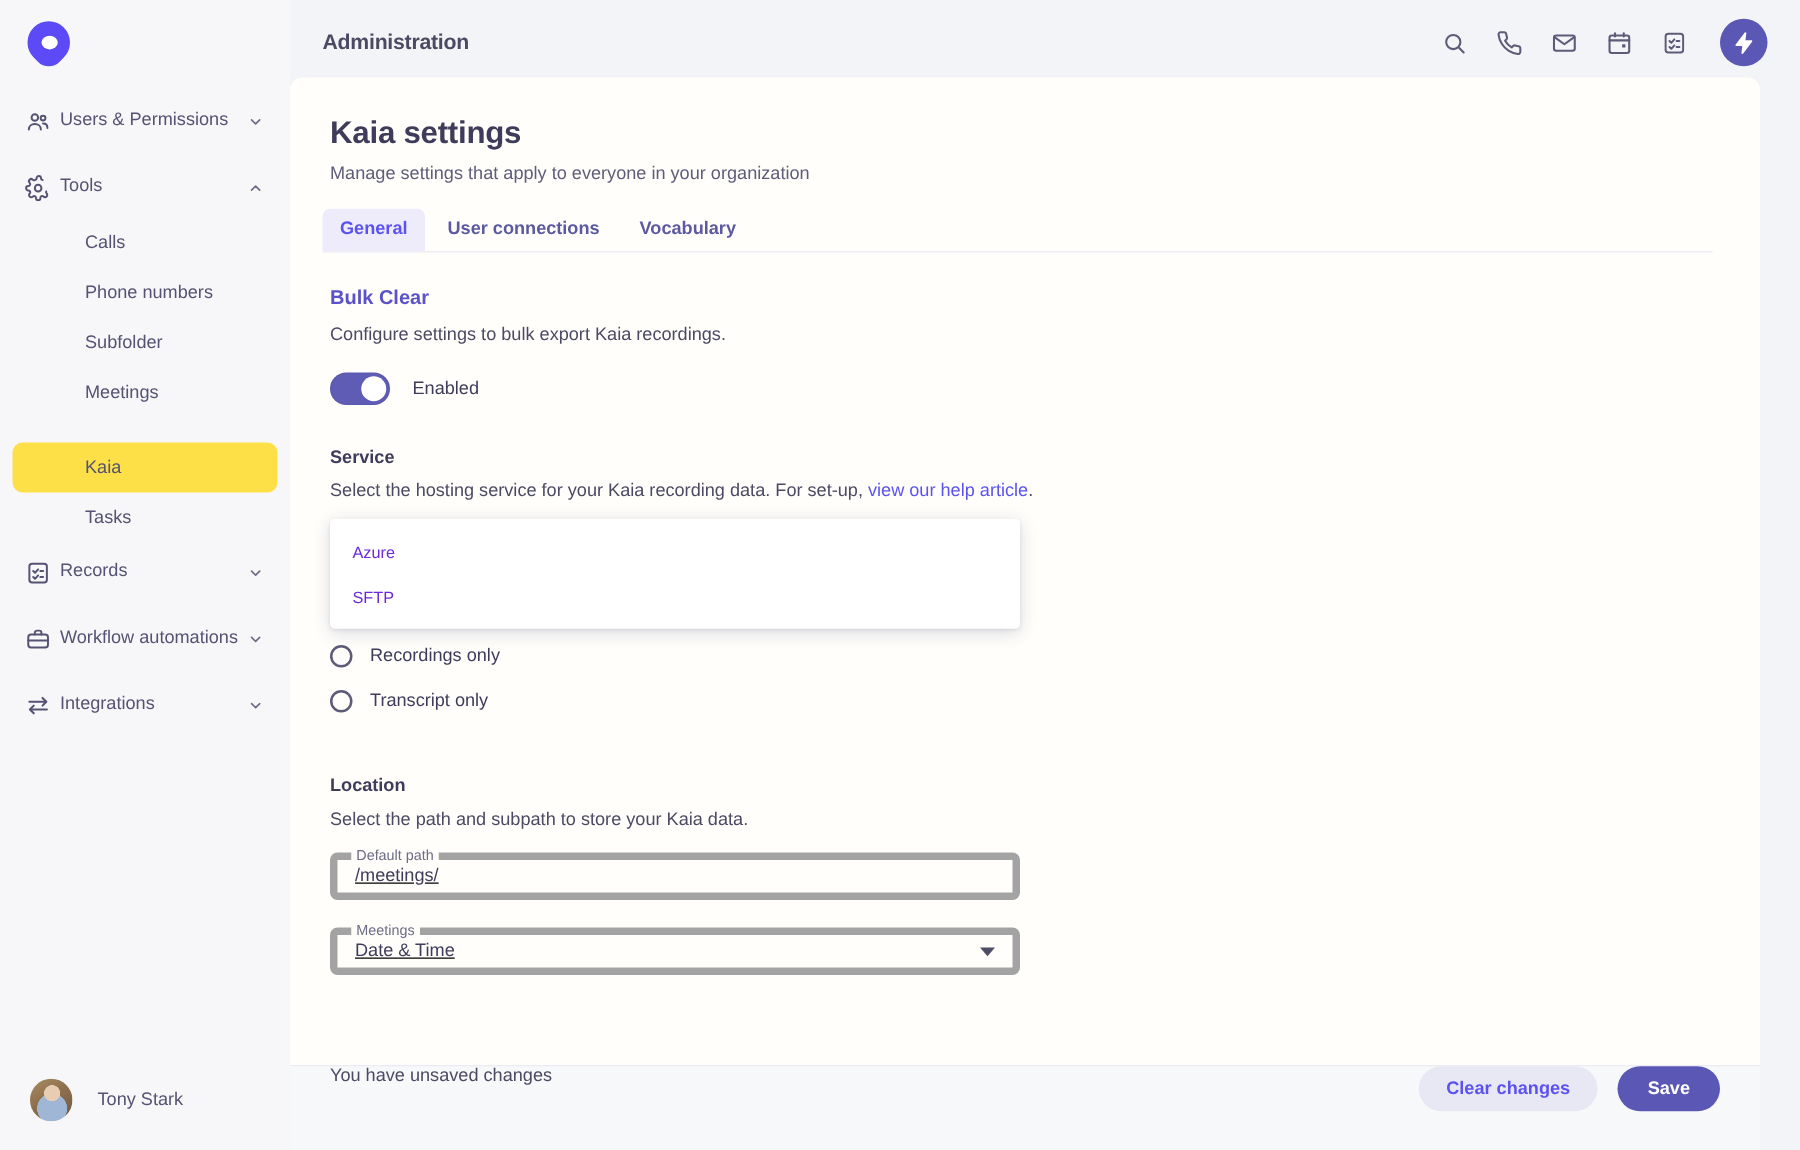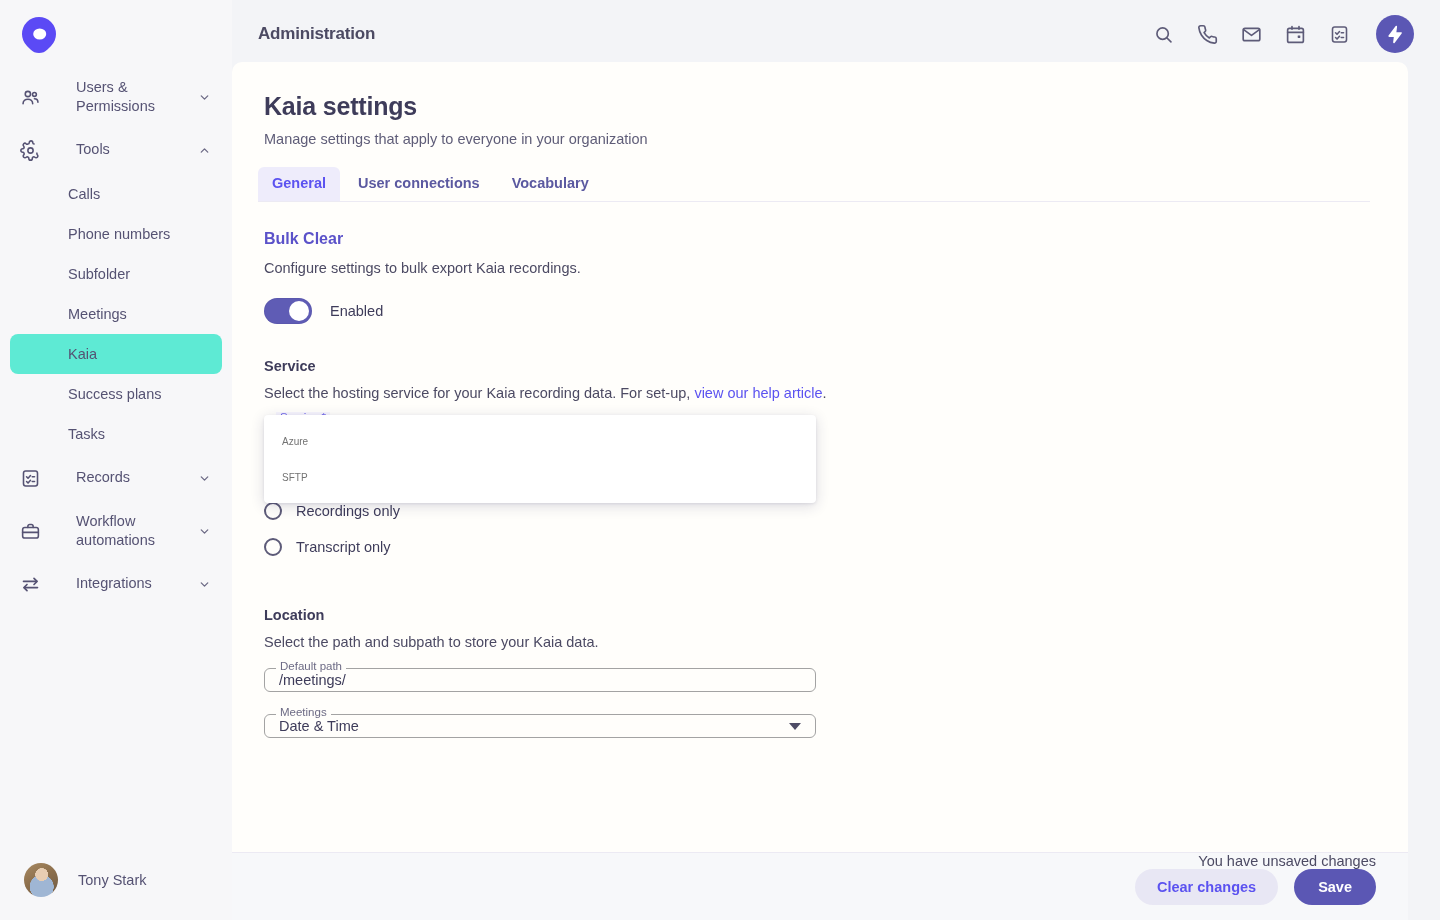--- a/index.html
+++ b/index.html
@@ -32,34 +32,33 @@
     background: #fff; border-radius: 50%;
     transform: rotate(45deg);
   }
 
   .nav { flex: 1; padding: 0 10px; overflow: hidden; }
   .nav-group {
     display: flex; align-items: center;
     height: 48px; padding: 0 10px;
     cursor: pointer; border-radius: 8px;
     color: #555273;
-    gap: 28px;
   }
   .nav-group .ico { width: 28px; flex: 0 0 28px; display:flex; align-items:center; color:#555273; }
   .nav-group .lbl { flex: 1; font-size: 14.5px; line-height: 1.32; color: #555273; }
   .nav-group .chev { width: 16px; flex: 0 0 16px; display:flex; align-items:center; justify-content:center; color:#6c6a85; }
   .nav-group.tall { height: 58px; }
 
   .nav-sub {
     display: flex; align-items: center;
     height: 40px; margin-bottom: 0;
     padding-left: 58px; border-radius: 8px;
     font-size: 14.5px; color: #555273; cursor: pointer;
   }
-  .nav-sub.active { background: #5eead4; }
+  .nav-sub.active { background: #fde047; margin-top: 20px; }
 
   .user-row {
     height: 80px; display: flex; align-items: center;
     padding-left: 24px; gap: 20px;
   }
   .avatar {
     width: 34px; height: 34px; border-radius: 50%;
     background:
       radial-gradient(circle at 52% 34%, #e8cdb2 0 22%, rgba(232,205,178,0) 23%),
       radial-gradient(circle at 52% 70%, #9fb6d4 0 40%, rgba(159,182,212,0) 41%),
@@ -141,24 +140,25 @@
   }
   .toggle-label { font-size: 14.5px; color: #3e3c5a; }
 
   .block { margin-top: 34px; }
   .block-desc { margin-top: 11px; font-size: 14.5px; color: #4c4a63; }
   .link { color: #5b52f0; text-decoration: none; cursor: pointer; }
 
   
   .field {
     position: relative; margin-top: 18px;
-    width: 552px; height: 24px;
-    border: 1px solid #a3a3a3; border-radius: 6px;
+    width: 552px; height: 38px;
+    border: 6px solid #a3a3a3; border-radius: 6px;
     display: flex; align-items: center; padding: 0 14px;
     background: transparent;
+    text-decoration: underline;
   }
   .field.focused {
     border-color: #7b72ef; background: #f0eefc;
   }
   .field .flabel {
     position: absolute; left: 11px; top: -8px;
     padding: 0 4px; font-size: 11.5px; color: #6d6b85;
     background: #fffefb; line-height: 1;
   }
   .field.focused .flabel { color: #6a60e8; background: #f6f4fd; }
@@ -175,21 +175,21 @@
   
   .menu {
     position: absolute; left: 0; top: 57px;
     width: 552px;
     background: #fff; border-radius: 4px;
     box-shadow: 0 3px 14px rgba(40,35,90,.16), 0 1px 3px rgba(40,35,90,.10);
     padding: 8px 0; z-index: 40;
   }
   .menu-item {
     height: 36px; display: flex; align-items: center;
-    padding: 0 18px; font-size: 10px; color: #737373; cursor: pointer;
+    padding: 0 18px; font-size: 13px; color: #6d28d9; cursor: pointer;
   }
 
   
   .radios { margin-top: 14px; position: relative; z-index: 5; }
   .radio-row {
     display: flex; align-items: center; gap: 14px;
     height: 36px; cursor: pointer;
   }
   .radio {
     width: 18px; height: 18px; border-radius: 50%;
@@ -202,23 +202,22 @@
     width: 8px; height: 8px; border-radius: 50%; background: #5b52c9;
   }
   .radio-label { font-size: 14.5px; color: #3e3c5a; }
 
   
   .footer {
     position: absolute; left: 0; bottom: 0;
     width: 1176px; height: 68px;
     background: #f7f8fa;
     border-top: 1px solid #eceaf3;
-    display: flex; align-items: flex-end;
+    display: flex; align-items: flex-start;
     padding: 0 32px;
-    flex-direction: column;
   }
   .footer-msg { font-size: 14.5px; color: #4c4a63; }
   .footer-btns { margin-left: auto; display: flex; align-items: center; gap: 16px; }
   .btn {
     border: none; cursor: pointer; border-radius: 18px;
     font-size: 14.5px; font-weight: bold;
     font-family: "Liberation Sans", sans-serif;
     height: 36px; padding: 0 22px;
   }
   .btn-secondary { background: #e8e7f4; color: #5b52f0; }
@@ -275,23 +274,20 @@
           <span>Phone numbers</span>
         </div>
       <div class="nav-sub">
           <span>Subfolder</span>
         </div>
       <div class="nav-sub">
           <span>Meetings</span>
         </div>
       <div class="nav-sub active">
           <span>Kaia</span>
-        </div>
-      <div class="nav-sub">
-          <span>Success plans</span>
         </div>
       <div class="nav-sub">
           <span>Tasks</span>
         </div>
 
       <div class="nav-group">
         <span class="ico">
           <svg width="21" height="21" viewBox="0 0 24 24" fill="none" stroke="currentColor" stroke-width="1.8" stroke-linecap="round" stroke-linejoin="round">
             <rect x="4" y="3.5" width="16" height="17" rx="2.5"></rect>
             <polyline points="7.5 10 9.2 11.7 12 8.6"></polyline>

